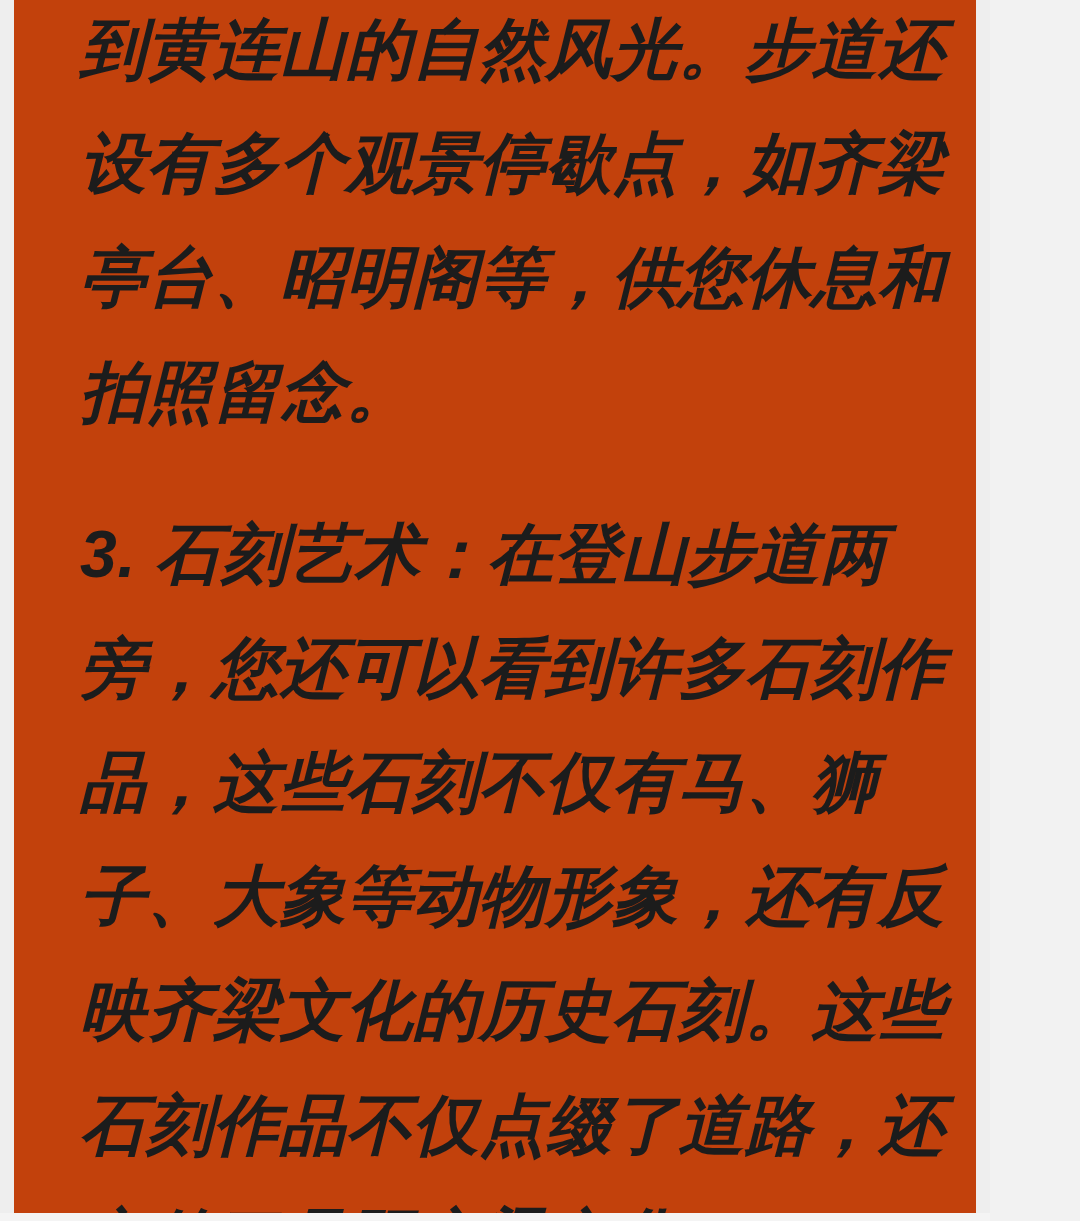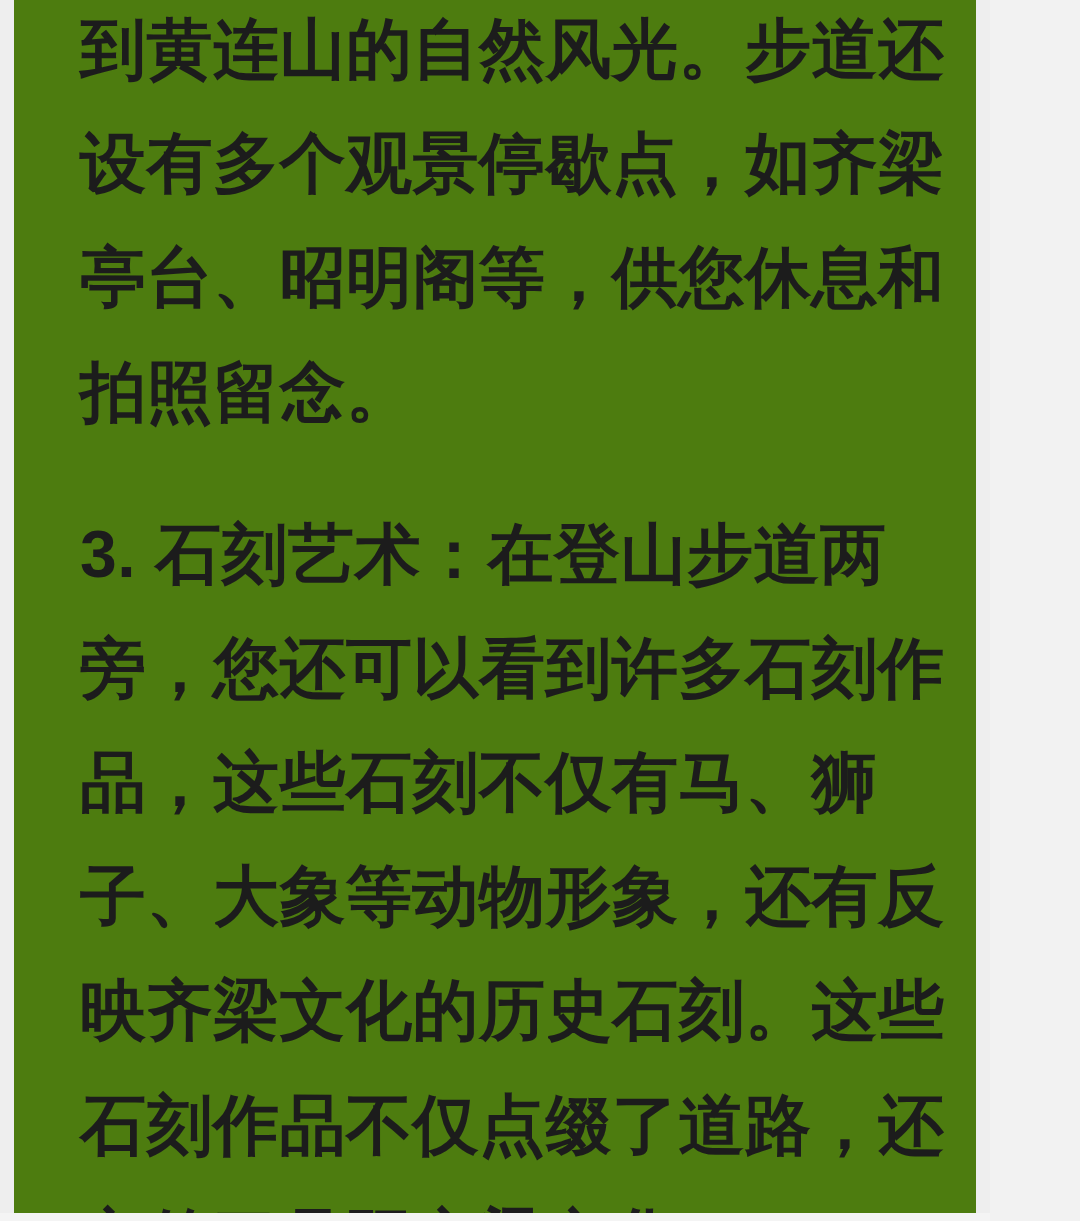--- a/index.html
+++ b/index.html
@@ -10,22 +10,23 @@
     width: 1080px;
     height: 1221px;
     background: #f2f2f2;
     font-family: "Liberation Sans", sans-serif;
     overflow: hidden;
   }
   .page {
     position: relative;
     width: 990px;
     height: 1221px;
-    background: #4d7c0f;
+    background: #c2410c;
     box-sizing: border-box;
+    font-style: italic;
   }
   
   .gutter-left, .gutter-right {
     position: absolute;
     top: 0;
     width: 14px;
     height: 100%;
     background: #eeeeee;
   }
   .gutter-left { left: 0; }

